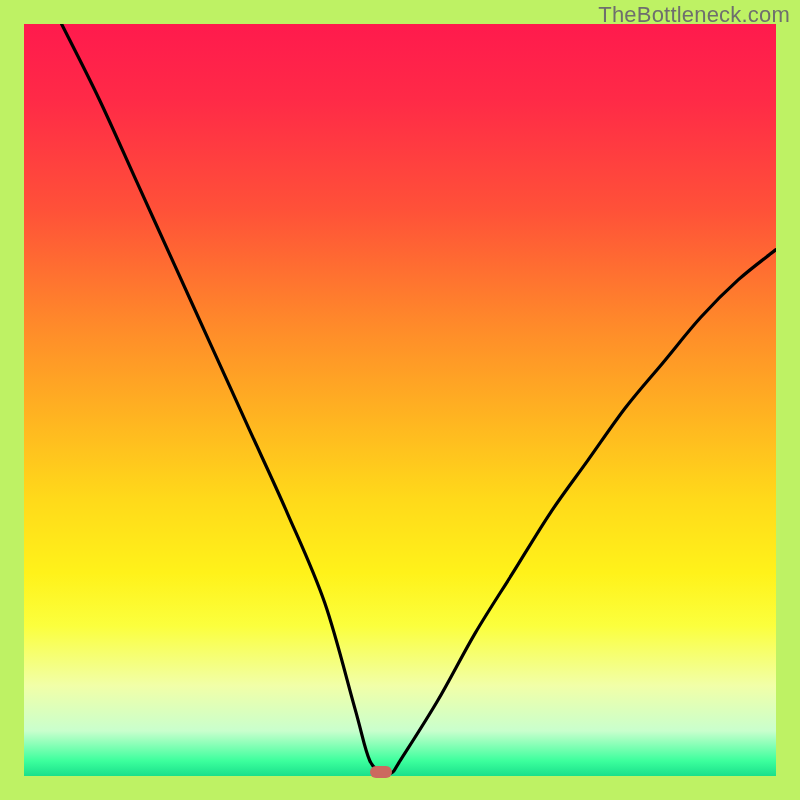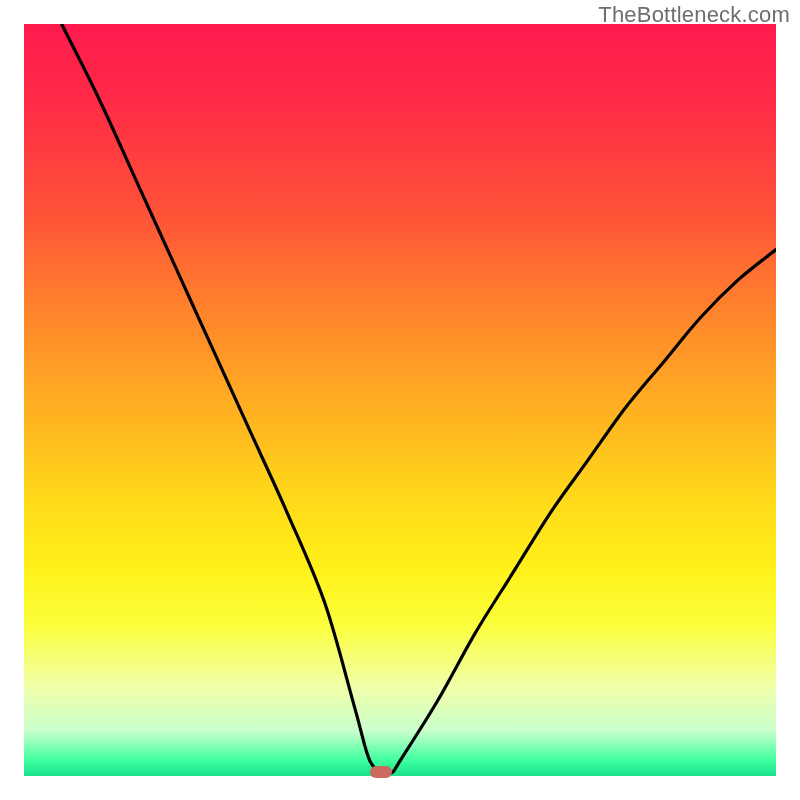--- a/index.html
+++ b/index.html
@@ -8,21 +8,21 @@
     width: 800px;
     height: 800px;
     background: #000;
     overflow: hidden;
     font-family: Arial, Helvetica, sans-serif;
   }
   .frame {
     position: relative;
     width: 800px;
     height: 800px;
-    background: #ffffff;
+    background: #bef264;
   }
   .watermark {
     position: absolute;
     top: 2px;
     right: 10px;
     color: #6e6e6e;
     font-size: 22px;
     font-weight: 400;
     letter-spacing: 0.2px;
     z-index: 10;

